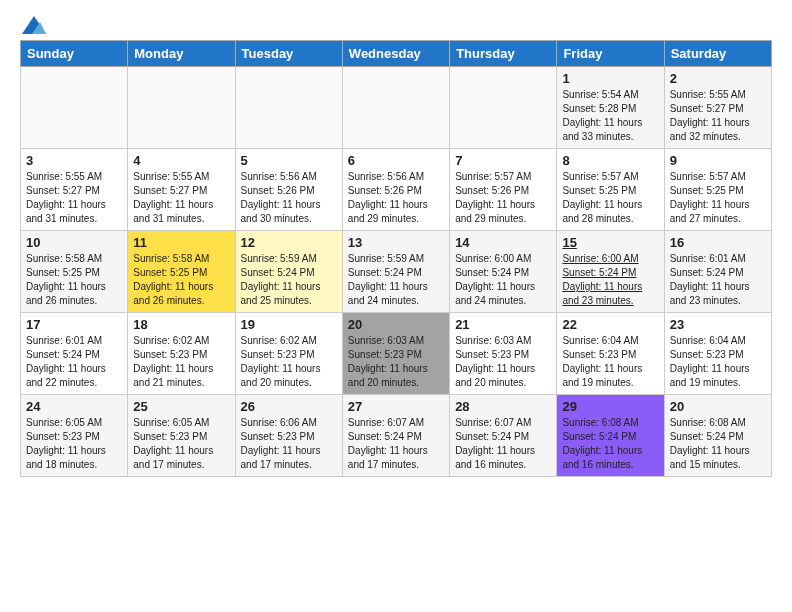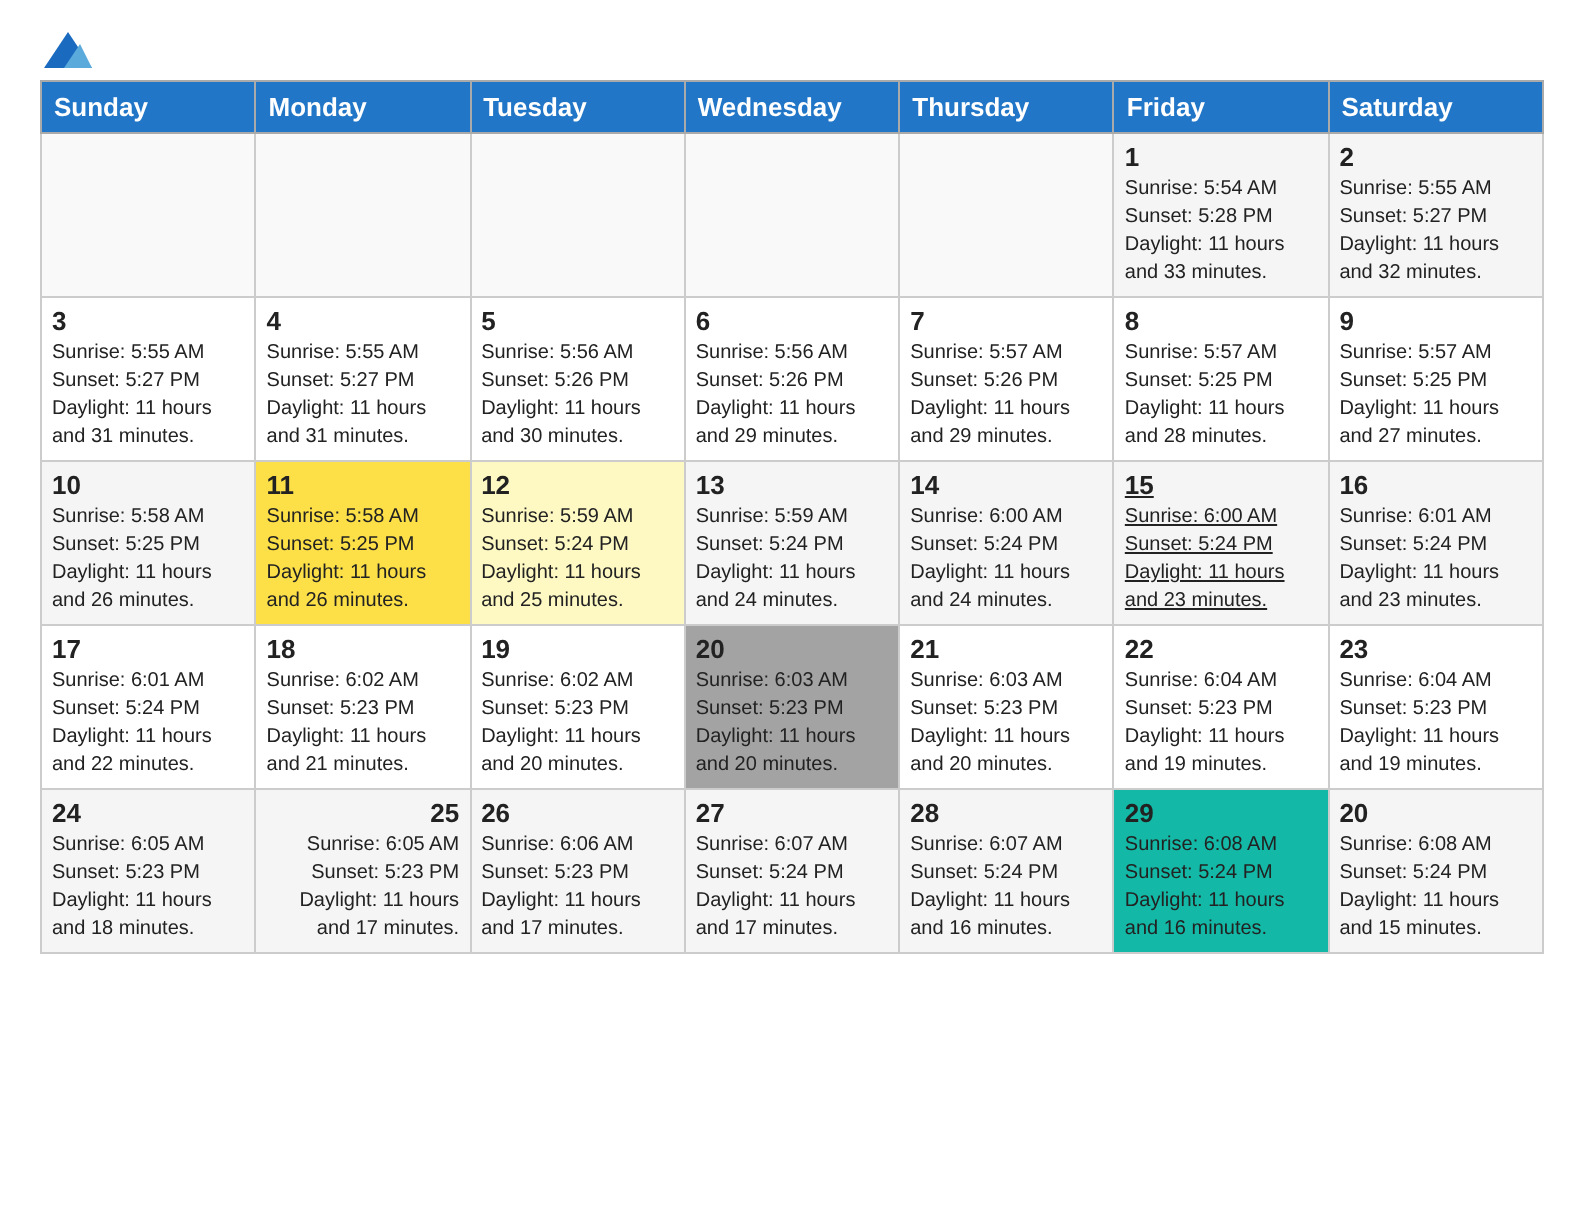--- a/index.html
+++ b/index.html
@@ -306,21 +306,21 @@
           </td>
         </tr>
         <tr>
           <td style="background: rgb(245, 245, 245);">
             <div class="day-num">24</div>
             <div class="day-info" style="white-space: pre-line;">Sunrise: 6:05 AM
 Sunset: 5:23 PM
 Daylight: 11 hours
 and 18 minutes.</div>
           </td>
-          <td style="background: rgb(245, 245, 245); text-align: right;">
+          <td style="background: rgb(245, 245, 245);">
             <div class="day-num">25</div>
             <div class="day-info" style="white-space: pre-line;">Sunrise: 6:05 AM
 Sunset: 5:23 PM
 Daylight: 11 hours
 and 17 minutes.</div>
           </td>
           <td style="background: rgb(245, 245, 245);">
             <div class="day-num">26</div>
             <div class="day-info" style="white-space: pre-line;">Sunrise: 6:06 AM
 Sunset: 5:23 PM
@@ -334,21 +334,21 @@
 Daylight: 11 hours
 and 17 minutes.</div>
           </td>
           <td style="background: rgb(245, 245, 245);">
             <div class="day-num">28</div>
             <div class="day-info" style="white-space: pre-line;">Sunrise: 6:07 AM
 Sunset: 5:24 PM
 Daylight: 11 hours
 and 16 minutes.</div>
           </td>
-          <td style="background: #14b8a6; margin-top: 30px;">
+          <td style="background: #8b5cf6; margin-top: 30px;">
             <div class="day-num">29</div>
             <div class="day-info" style="white-space: pre-line;">Sunrise: 6:08 AM
 Sunset: 5:24 PM
 Daylight: 11 hours
 and 16 minutes.</div>
           </td>
           <td style="background: rgb(245, 245, 245);">
             <div class="day-num">20</div>
             <div class="day-info" style="white-space: pre-line;">Sunrise: 6:08 AM
 Sunset: 5:24 PM

